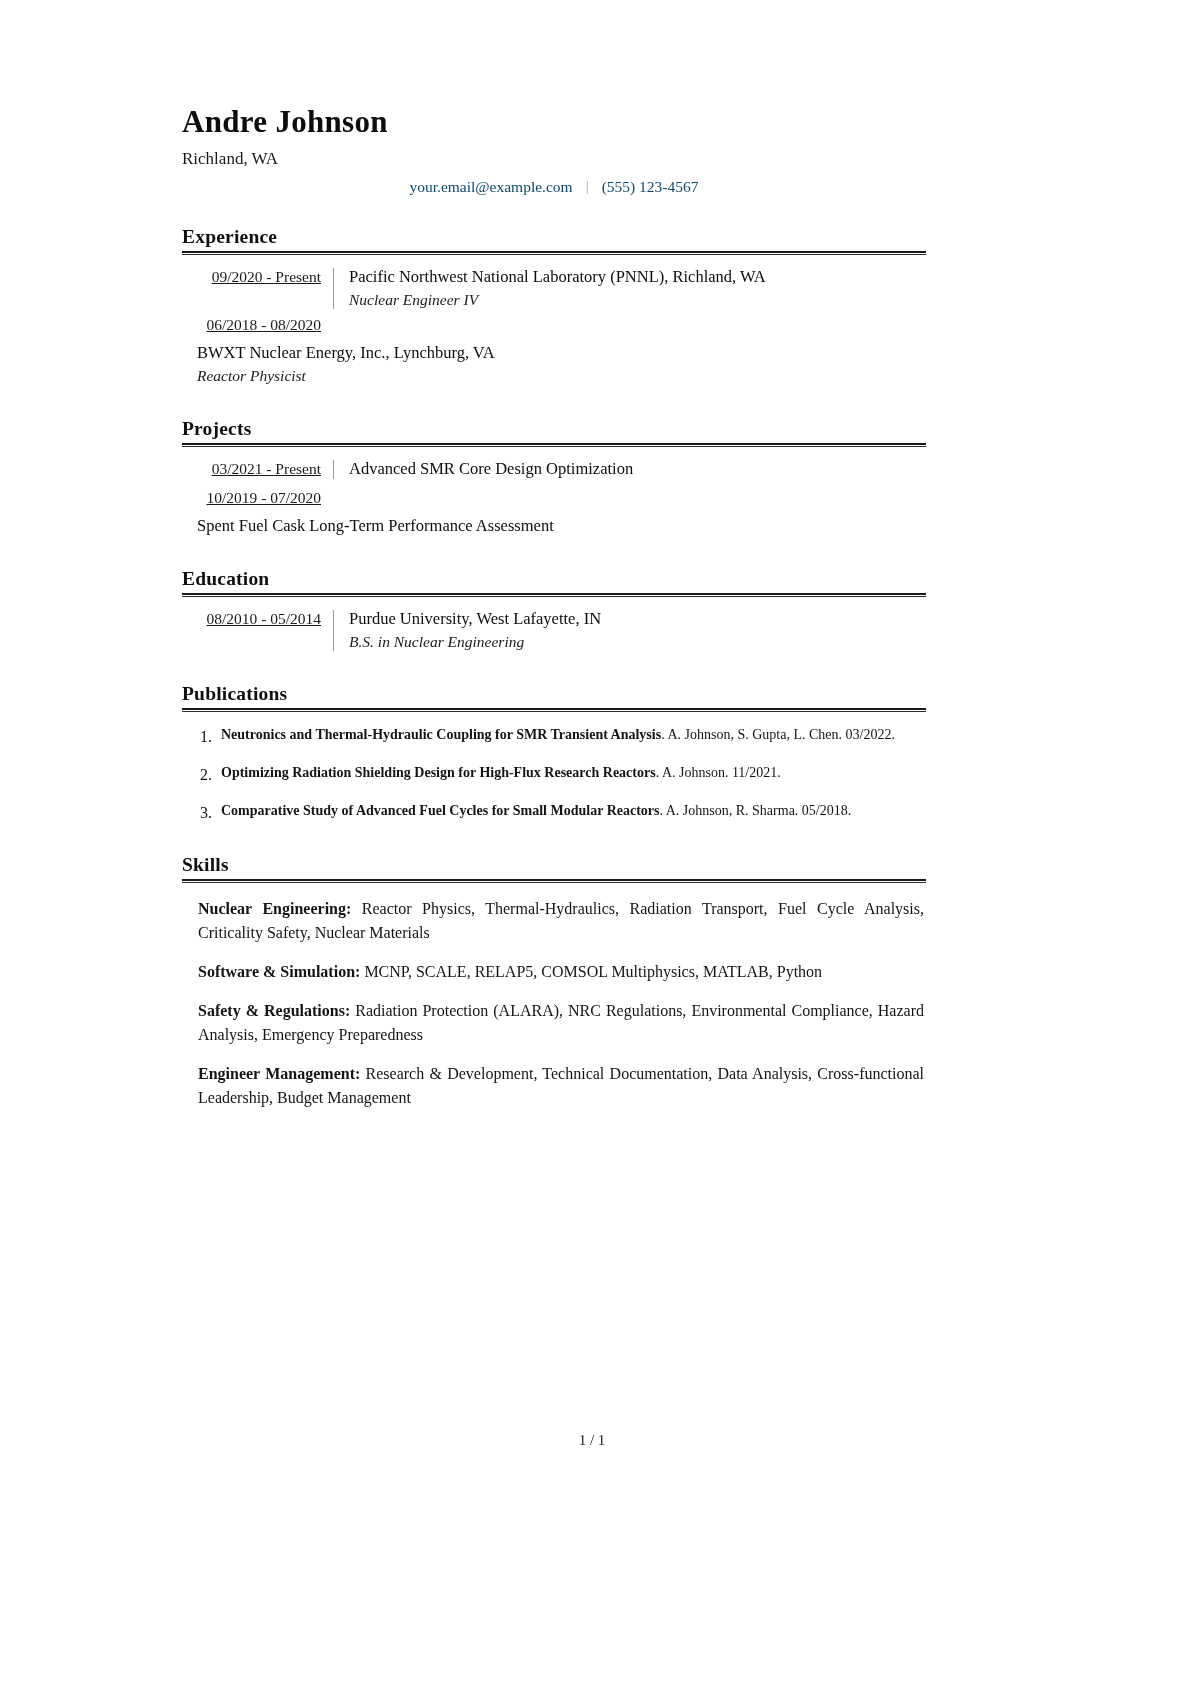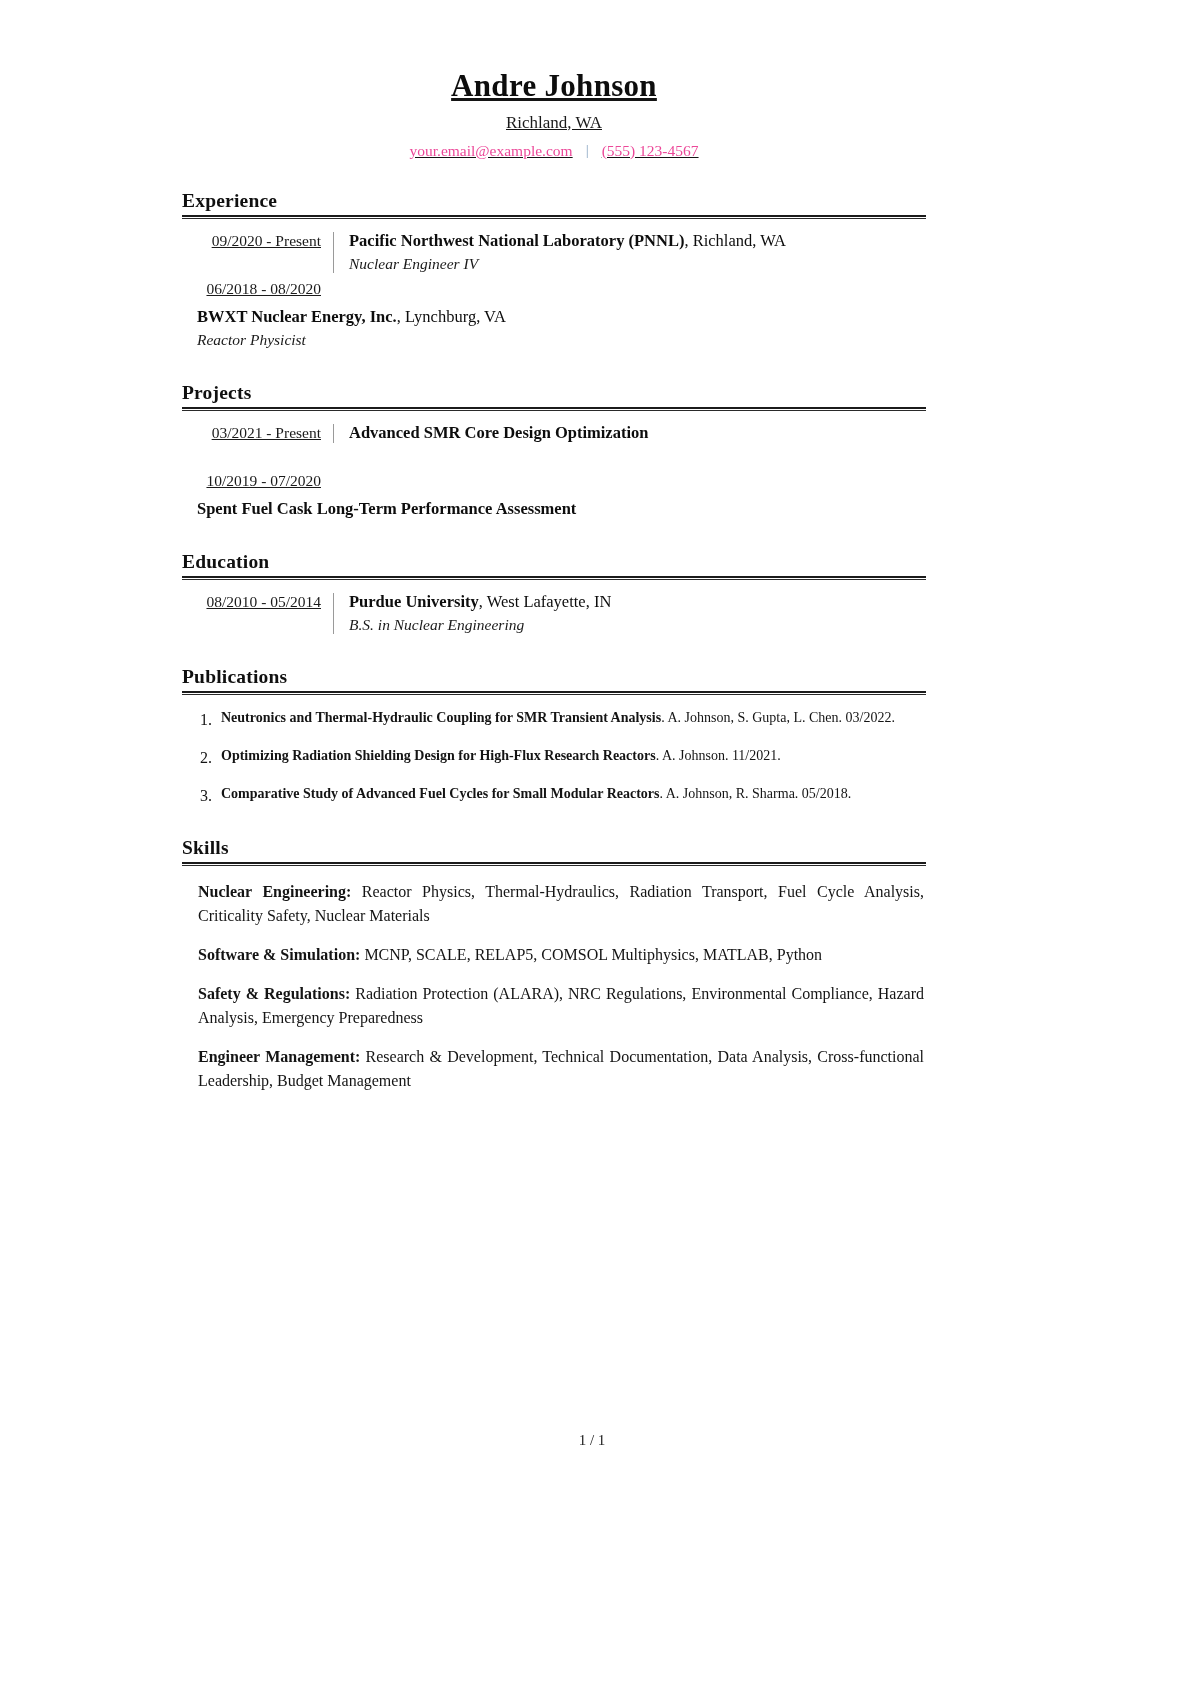--- a/index.html
+++ b/index.html
@@ -20,23 +20,21 @@
   }
   .sheet {
     position: absolute;
     left: 182px;
     top: 0;
     width: 744px;
   }
 
   
   .header {
-    text-align: center;
-    padding-top: 68px;
-    text-decoration: underline;
+    padding-top: 104px;
   }
   .name {
     font-size: 31px;
     font-weight: bold;
     letter-spacing: 0.3px;
     line-height: 1.15;
     color: #0d0d0d;
   }
   .location {
     font-size: 17px;
@@ -46,21 +44,21 @@
   .contact {
     margin-top: 9px;
     font-size: 15.5px;
     color: #5a81ab;
     display: flex;
     justify-content: center;
     align-items: center;
     gap: 13px;
   }
   .contact a, .contact .phone {
-    color: #ec4899;
+    color: #0c4a6e;
     text-decoration: none;
   }
   .contact .sep {
     color: #8aa6c2;
     font-size: 15px;
   }
 
   
   .section { margin-top: 30px; }
   .section-title {
@@ -78,21 +76,21 @@
     border-top: 0.8px solid #2a2a2a;
   }
 
   
   .entries { margin-top: 10px; }
   .entry {
     display: flex;
     align-items: flex-start;
   }
   .entry + .entry { margin-top: 2px; flex-direction: column; }
-  .entries.spaced .entry + .entry { margin-top: 24px; }
+  .entries.spaced .entry + .entry { margin-top: 5px; }
   .entry-date {
     width: 151px;
     flex: none;
     text-align: right;
     font-size: 15.5px;
     line-height: 1.5;
     color: #1a1a1a;
     padding-right: 12px;
     box-sizing: border-box;
     white-space: nowrap;
@@ -109,21 +107,21 @@
   .entry-body {
     padding-left: 15px;
     flex: 1;
     min-width: 0;
   }
   .entry-line1 {
     font-size: 16.5px;
     line-height: 1.45;
     color: #0d0d0d;
   }
-  .entry-line1 .org { font-weight: bold; }
+  .entry-line1 .org { font-weight: normal; }
   .entry-line1 .place { font-weight: normal; }
   .entry-line2 {
     font-size: 15.5px;
     font-style: italic;
     line-height: 1.45;
     color: #1a1a1a;
   }
 
   
   .pubs {

